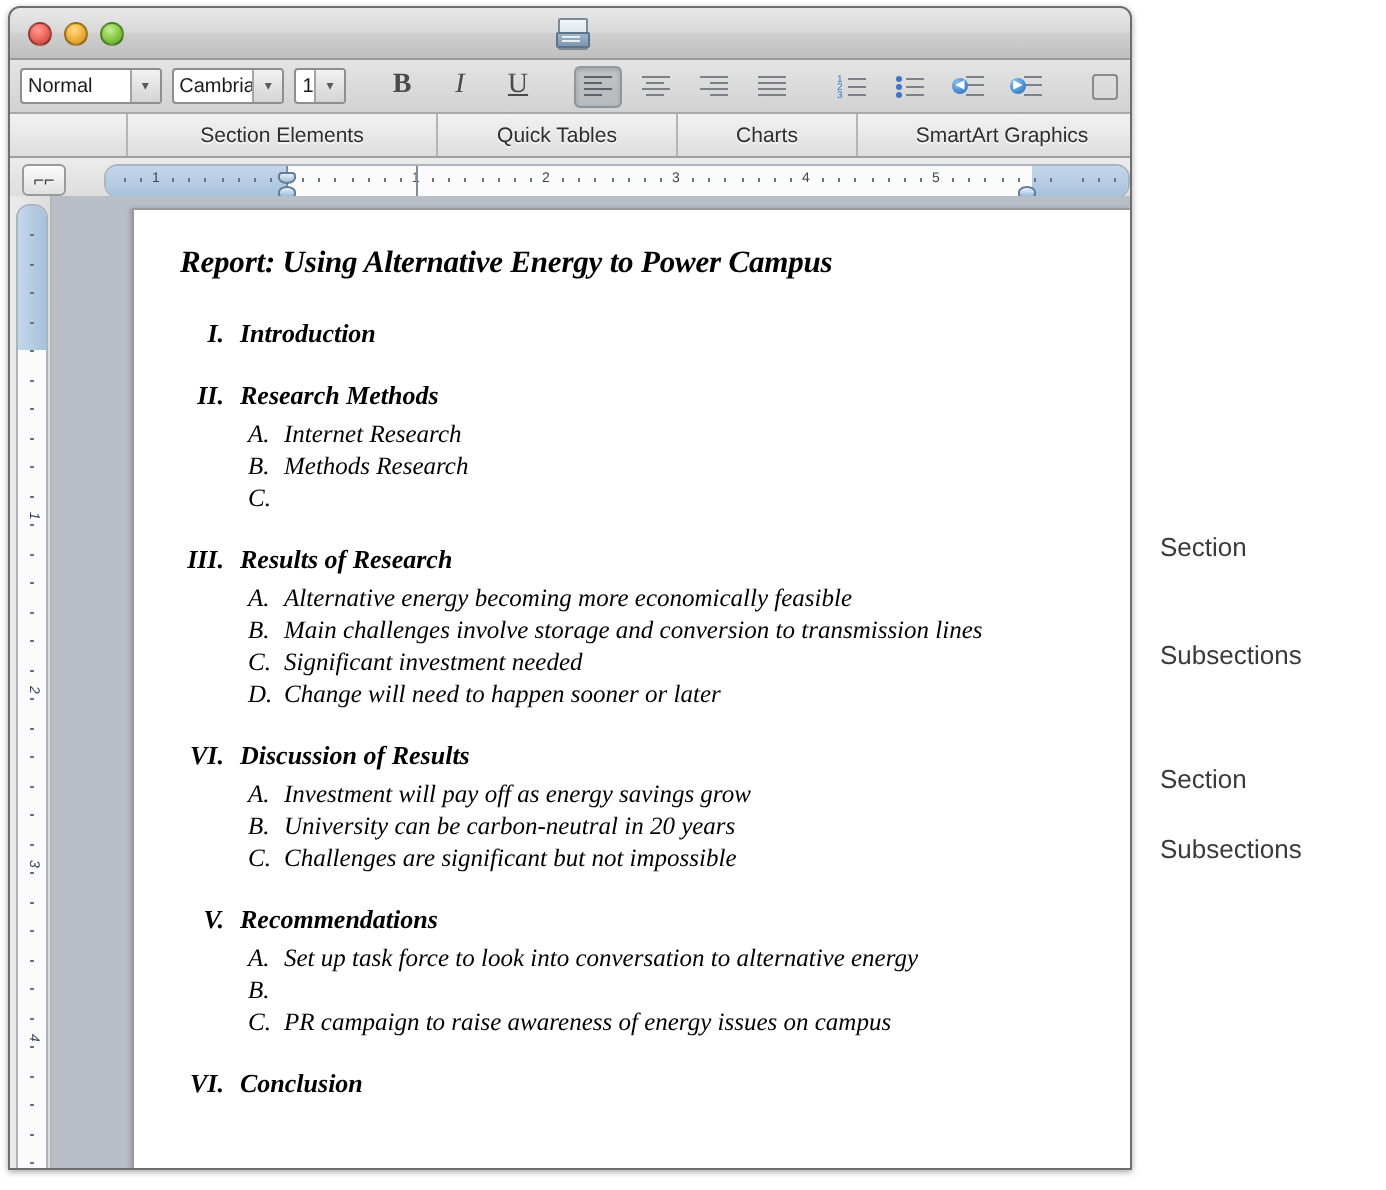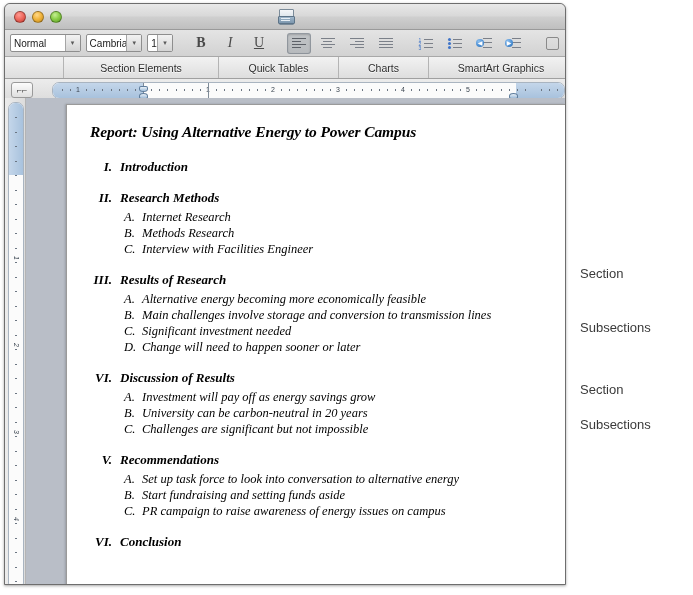--- a/index.html
+++ b/index.html
@@ -681,21 +681,20 @@
                 <div class="sub">
                   <span class="sub-num">A.</span>
                   <span class="sub-text">Internet Research</span>
                 </div>
                 <div class="sub">
                   <span class="sub-num">B.</span>
                   <span class="sub-text">Methods Research</span>
                 </div>
                 <div class="sub">
                   <span class="sub-num">C.</span>
-                  <span class="sub-text">Interview with Facilities Engineer</span>
                 </div>
               </div>
               <div class="section">
                 <div class="sec-head">
                   <span class="sec-num">III.</span>
                   <span>Results of Research</span>
                 </div>
                 <div class="sub">
                   <span class="sub-num">A.</span>
                   <span class="sub-text">Alternative energy becoming more economically feasible</span>
@@ -735,21 +734,20 @@
                 <div class="sec-head">
                   <span class="sec-num">V.</span>
                   <span>Recommendations</span>
                 </div>
                 <div class="sub">
                   <span class="sub-num">A.</span>
                   <span class="sub-text">Set up task force to look into conversation to alternative energy</span>
                 </div>
                 <div class="sub">
                   <span class="sub-num">B.</span>
-                  <span class="sub-text">Start fundraising and setting funds aside</span>
                 </div>
                 <div class="sub">
                   <span class="sub-num">C.</span>
                   <span class="sub-text">PR campaign to raise awareness of energy issues on campus</span>
                 </div>
               </div>
               <div class="section">
                 <div class="sec-head">
                   <span class="sec-num">VI.</span>
                   <span>Conclusion</span>

